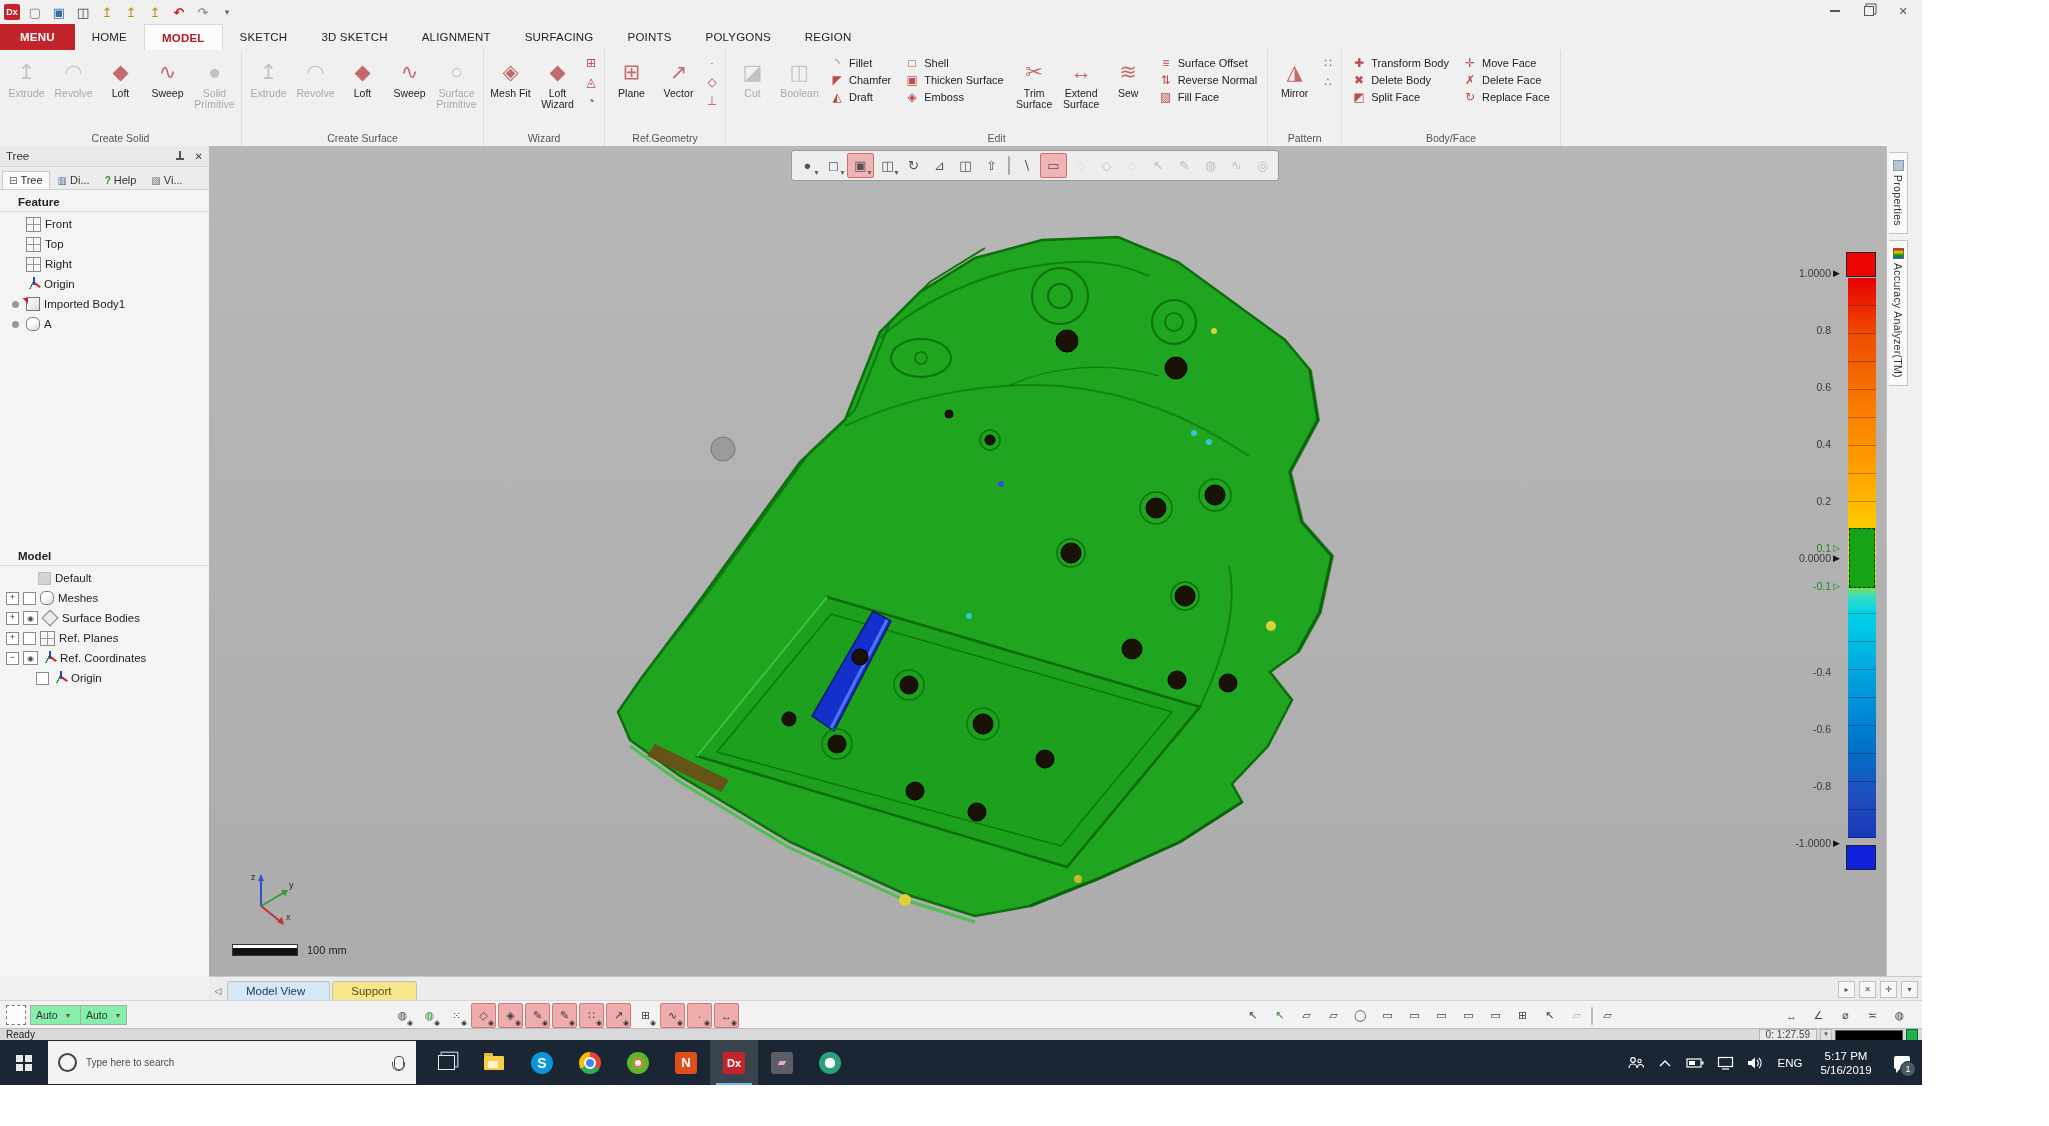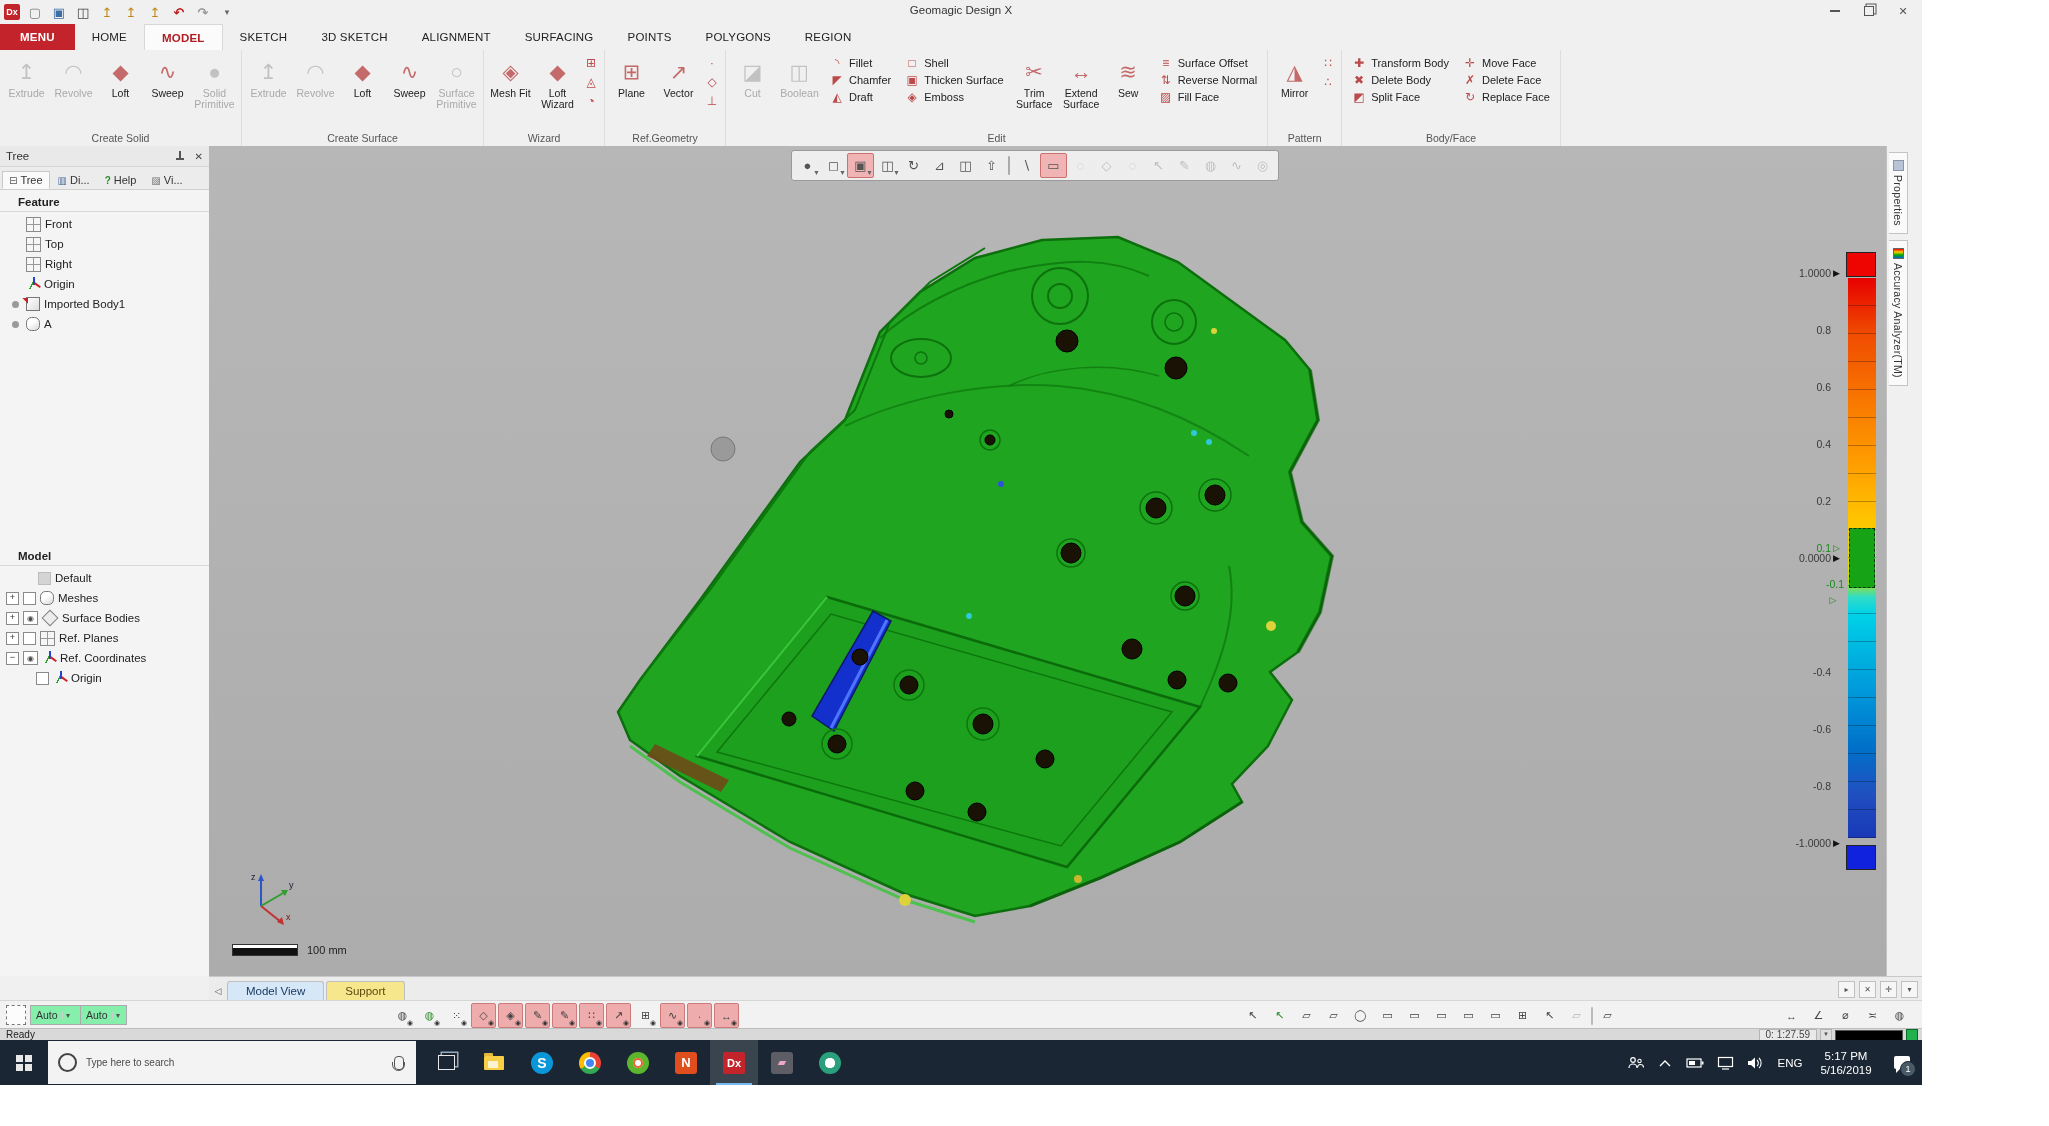--- a/index.html
+++ b/index.html
@@ -125,21 +125,21 @@
   
   .side-strip{position:absolute;left:1886px;top:146px;width:36px;height:830px;background:#f0f0f0;border-left:1px solid #c2c2c2;}
   .vtab{writing-mode:vertical-rl;font-size:10.5px;color:#333;background:#fafafa;border:1px solid #c4c4c4;border-left:none;padding:7px 3px;margin:6px 4px 0 2px;display:flex;align-items:center;gap:4px;letter-spacing:.3px;}
   .vtab .vticon{width:9px;height:9px;display:inline-block;}
   .vticon.properties-tab-icon{background:#b8c4d6;border:1px solid #8896ac;}
   .vticon.accuracy-tab-icon{background:linear-gradient(#e00,#fc0,#0a0,#06c);border:1px solid #666;}
 
   
   .bottom-tabs{position:absolute;left:209px;top:976px;width:1713px;height:24px;background:#ececec;border-top:1px solid #c9c9c9;display:flex;align-items:flex-end;}
   .bt-scroll{width:18px;height:20px;display:flex;align-items:center;justify-content:center;font-size:9px;color:#555;}
-  .btab{padding:3px 18px 4px 18px;font-size:11.5px;color:#223;border:1px solid #bfbfbf;border-bottom:none;border-radius:3px 3px 0 0;margin-right:2px;}
+  .btab{padding:3px 24px 4px 18px;font-size:11.5px;color:#223;border:1px solid #bfbfbf;border-bottom:none;border-radius:3px 3px 0 0;margin-right:2px;}
   .btab.active{background:#d6e8f8;color:#14365c;}
   .btab.support{background:#f6e68c;color:#5c4a10;}
   .bt-right{position:absolute;right:4px;bottom:3px;display:flex;gap:4px;}
   .bt-ric{width:15px;height:15px;border:1px solid #c0c0c0;background:#f6f6f6;display:flex;align-items:center;justify-content:center;font-size:8px;color:#555;}
 
   
   .bottom-toolbar{position:absolute;left:0;top:1000px;width:1922px;height:28px;background:#f2f2f2;border-top:1px solid #d6d6d6;}
   .mode-box{position:absolute;left:6px;top:4px;width:18px;height:18px;border:1px dashed #777;background:#fcfcfc;}
   .combo{position:absolute;top:4px;height:18px;background:#86efac;border:1px solid #aaa;display:flex;align-items:center;font-size:10.5px;color:#333;padding:0 2px 0 5px;gap:4px;}
   .combo .caret{font-size:7px;color:#555;border-left:1px solid #ccc;padding-left:2px;}
@@ -241,21 +241,20 @@
         </span>
         <span class="qa-ic qa-redo">
           <span>↷</span>
           <span></span>
         </span>
         <span class="qa-ic qa-cust">
           <span>▾</span>
           <span></span>
         </span>
       </div>
-    <div class="tb-title">Geomagic Design X</div>
     <div class="wincontrols">
       <div class="wc wc-min">
           <i></i>
         </div>
       <div class="wc wc-res">
           <i></i>
         </div>
       <div class="wc">✕</div>
     </div>
   </div>
@@ -968,21 +967,21 @@
             <span class="sl-arrow"></span>
           </div>
           <div class="scale-label green" style="top: 375px; margin-top: 19px;">
             <span class="sl-text">0.1</span>
             <span class="sl-arrow"></span>
           </div>
           <div class="scale-label black" style="top: 403.5px;">
             <span class="sl-text">0.0000</span>
             <span class="sl-arrow"></span>
           </div>
-          <div class="scale-label green" style="top: 432px; flex-direction: column;">
+          <div class="scale-label green" style="top: 432px;">
             <span class="sl-text">-0.1</span>
             <span class="sl-arrow"></span>
           </div>
           <div class="scale-label" style="top: 517.5px;">
             <span class="sl-text">-0.4</span>
             <span class="sl-arrow"></span>
           </div>
           <div class="scale-label" style="top: 574.5px;">
             <span class="sl-text">-0.6</span>
             <span class="sl-arrow"></span>

